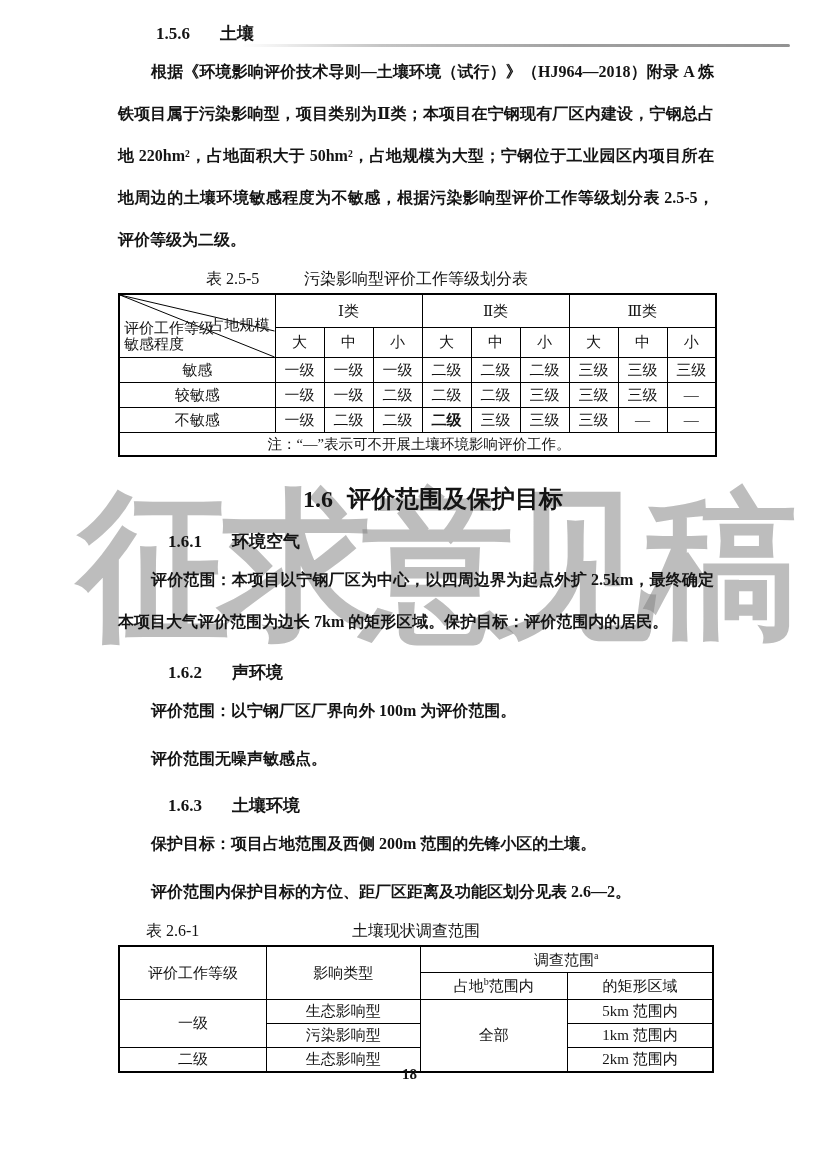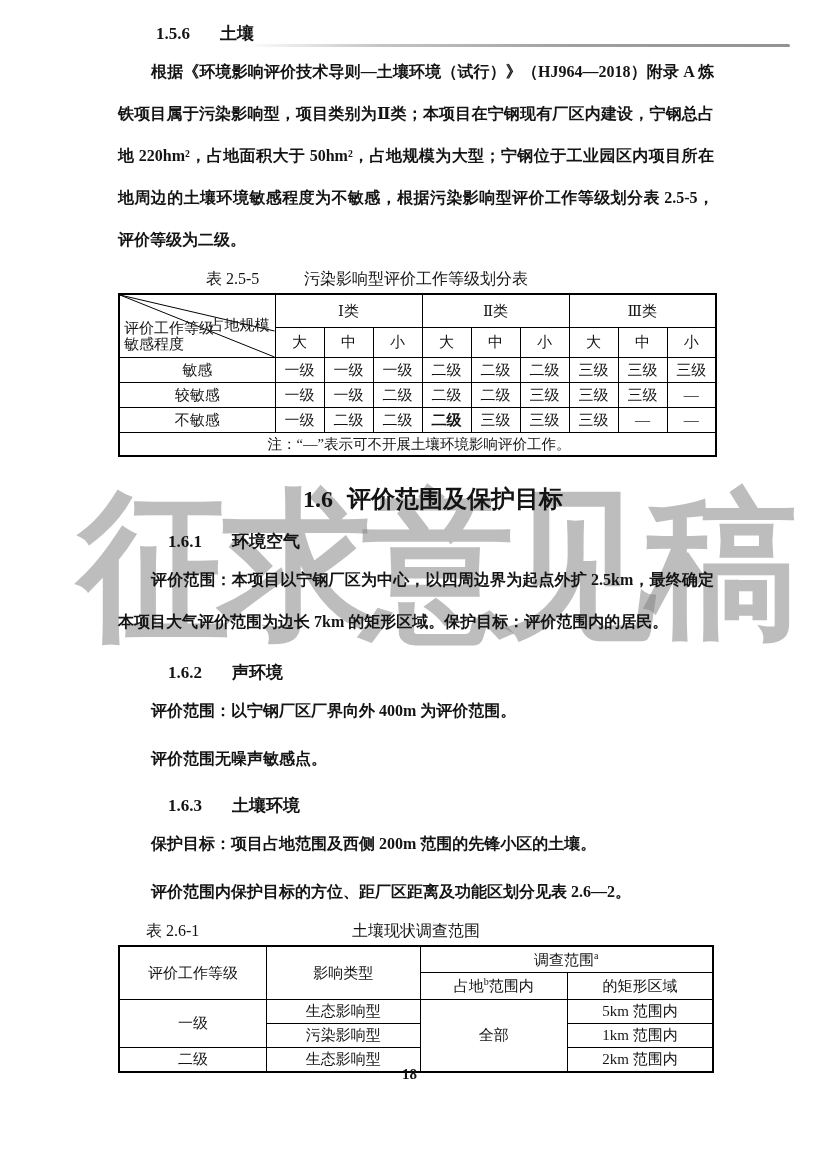--- a/index.html
+++ b/index.html
@@ -189,21 +189,21 @@
     <div class="h-sub">
       <span class="num">1.6.1</span><span>环境空气</span>
     </div>
 
     <p class="para">评价范围：本项目以宁钢厂区为中心，以四周边界为起点外扩 2.5km，最终确定本项目大气评价范围为边长 7km 的矩形区域。保护目标：评价范围内的居民。</p>
 
     <div class="h-sub" style="margin-top:18px">
       <span class="num">1.6.2</span><span>声环境</span>
     </div>
 
-    <p class="para">评价范围：以宁钢厂区厂界向外 400m 为评价范围。</p>
+    <p class="para">评价范围：以宁钢厂区厂界向外 100m 为评价范围。</p>
     <p class="para">评价范围无噪声敏感点。</p>
 
     <div class="h-sub" style="margin-top:14px">
       <span class="num">1.6.3</span><span>土壤环境</span>
     </div>
 
     <p class="para">保护目标：项目占地范围及西侧 200m 范围的先锋小区的土壤。</p>
     <p class="para">评价范围内保护目标的方位、距厂区距离及功能区划分见表 2.6—2。</p>
 
     <div class="tbl-caption cap2">

